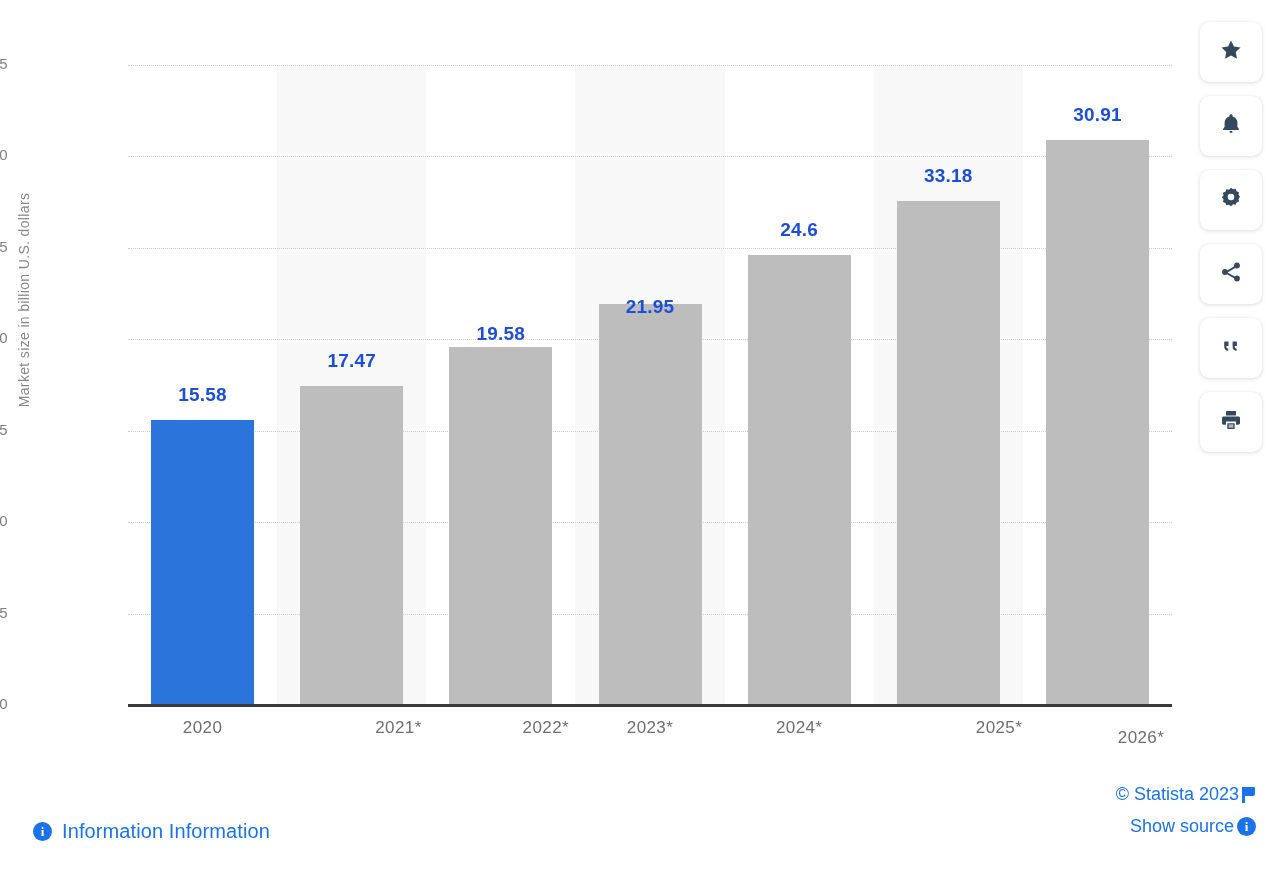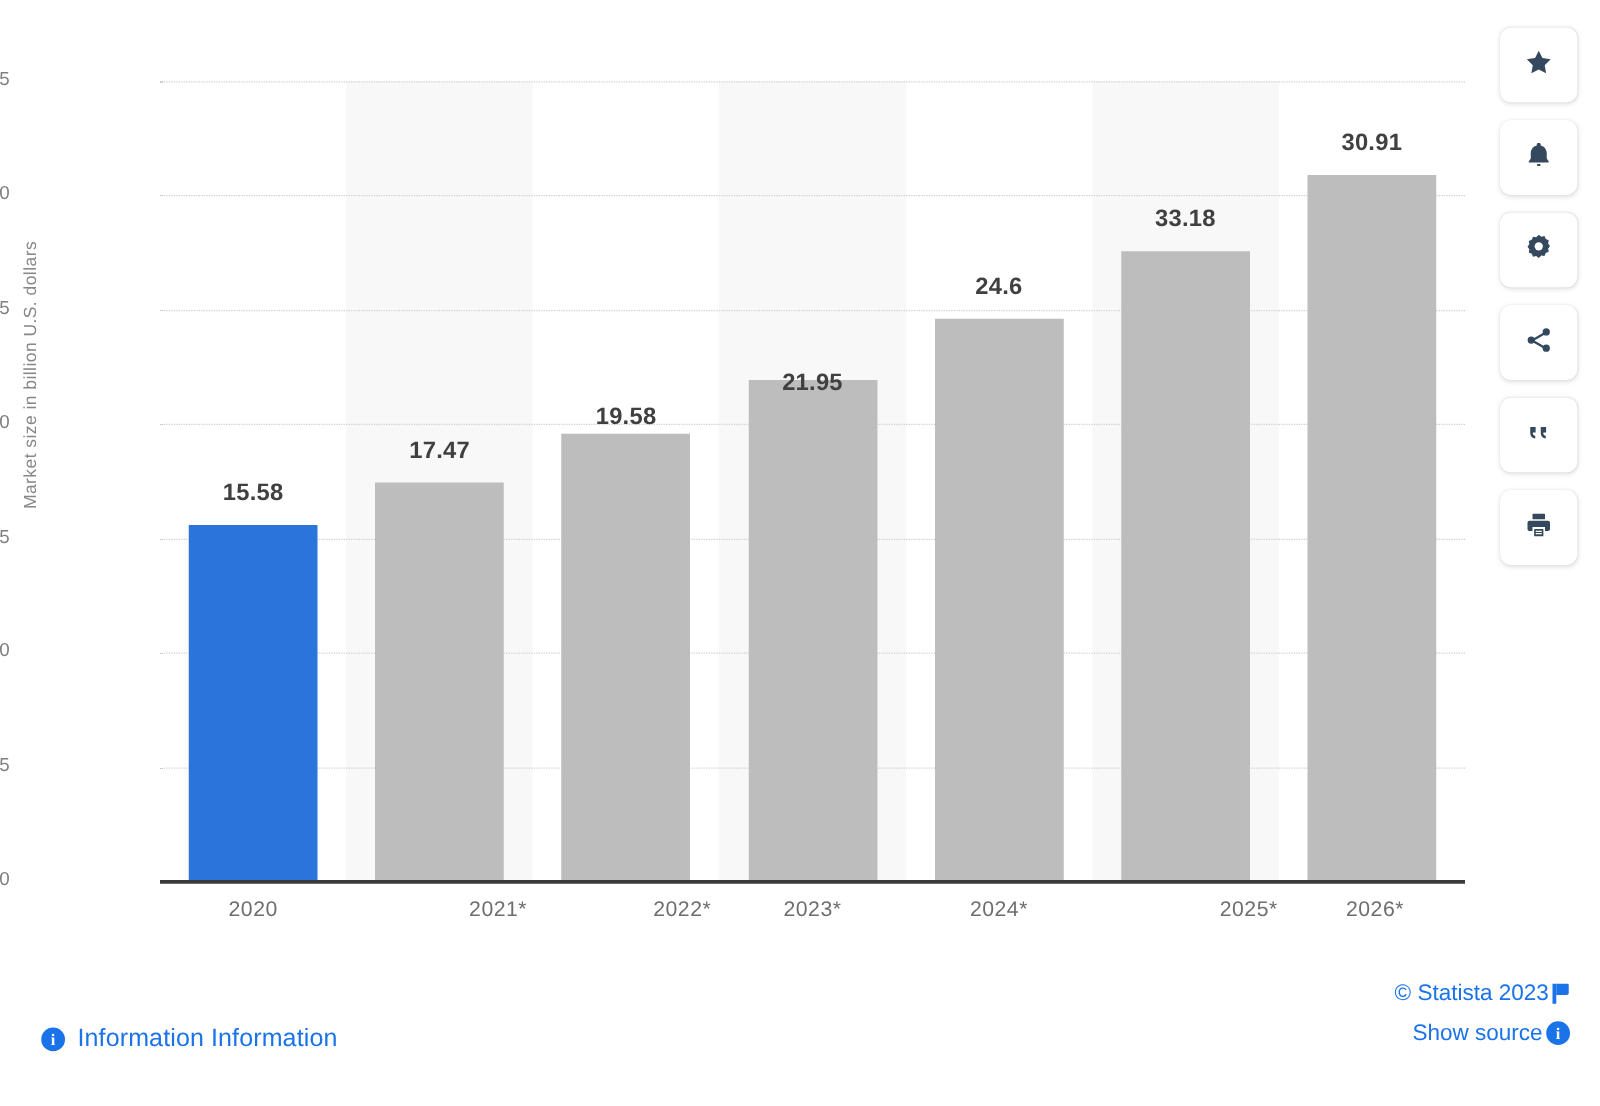--- a/index.html
+++ b/index.html
@@ -81,21 +81,21 @@
     bottom: 0;
   }
   .bar.blue  { background: #2b74db; }
   .bar.grey  { background: #bdbdbd; }
 
   .bar-label {
     position: absolute;
     text-align: center;
     font-size: 19px;
     font-weight: bold;
-    color: #404040;
+    color: #1d4ed8;
     letter-spacing: .2px;
     white-space: nowrap;
   }
 
   .xtick {
     position: absolute;
     top: 718px;
     text-align: center;
     font-size: 17px;
     color: #6e6e6e;
@@ -229,21 +229,21 @@
         <div class="ytick" style="top: 146.429px;">30</div>
         <div class="ytick" style="top: 55px;">35</div>
       </div>
     <div id="xticks">
         <div class="xtick" style="left: 132.571px; width: 140px;">2020</div>
         <div class="xtick" style="left: 281.714px; width: 140px; text-align: right;">2021*</div>
         <div class="xtick" style="left: 429px; width: 140px; text-align: right;">2022*</div>
         <div class="xtick" style="left: 580px; width: 140px;">2023*</div>
         <div class="xtick" style="left: 729.143px; width: 140px;">2024*</div>
         <div class="xtick" style="left: 929px; width: 140px;">2025*</div>
-        <div class="xtick" style="left: 1030px; width: 140px;">2026*</div>
+        <div class="xtick" style="left: 1071px; width: 140px; margin-top: 10px;">2026*</div>
       </div>
     <div id="barlabels">
         <div class="bar-label" style="left: 132.571px; width: 140px; top: 384.109px;">15.58</div>
         <div class="bar-label" style="left: 281.714px; width: 140px; top: 349.549px;">17.47</div>
         <div class="bar-label" style="left: 430.857px; width: 140px; top: 310.966px; margin-top: 12px;">19.58</div>
         <div class="bar-label" style="left: 580px; width: 140px; top: 267.629px; margin-top: 28px;">21.95</div>
         <div class="bar-label" style="left: 729.143px; width: 140px; top: 219.171px;">24.6</div>
         <div class="bar-label" style="left: 878.286px; width: 140px; top: 164.68px;">33.18</div>
         <div class="bar-label" style="left: 1027.43px; width: 140px; top: 103.789px;">30.91</div>
       </div>

